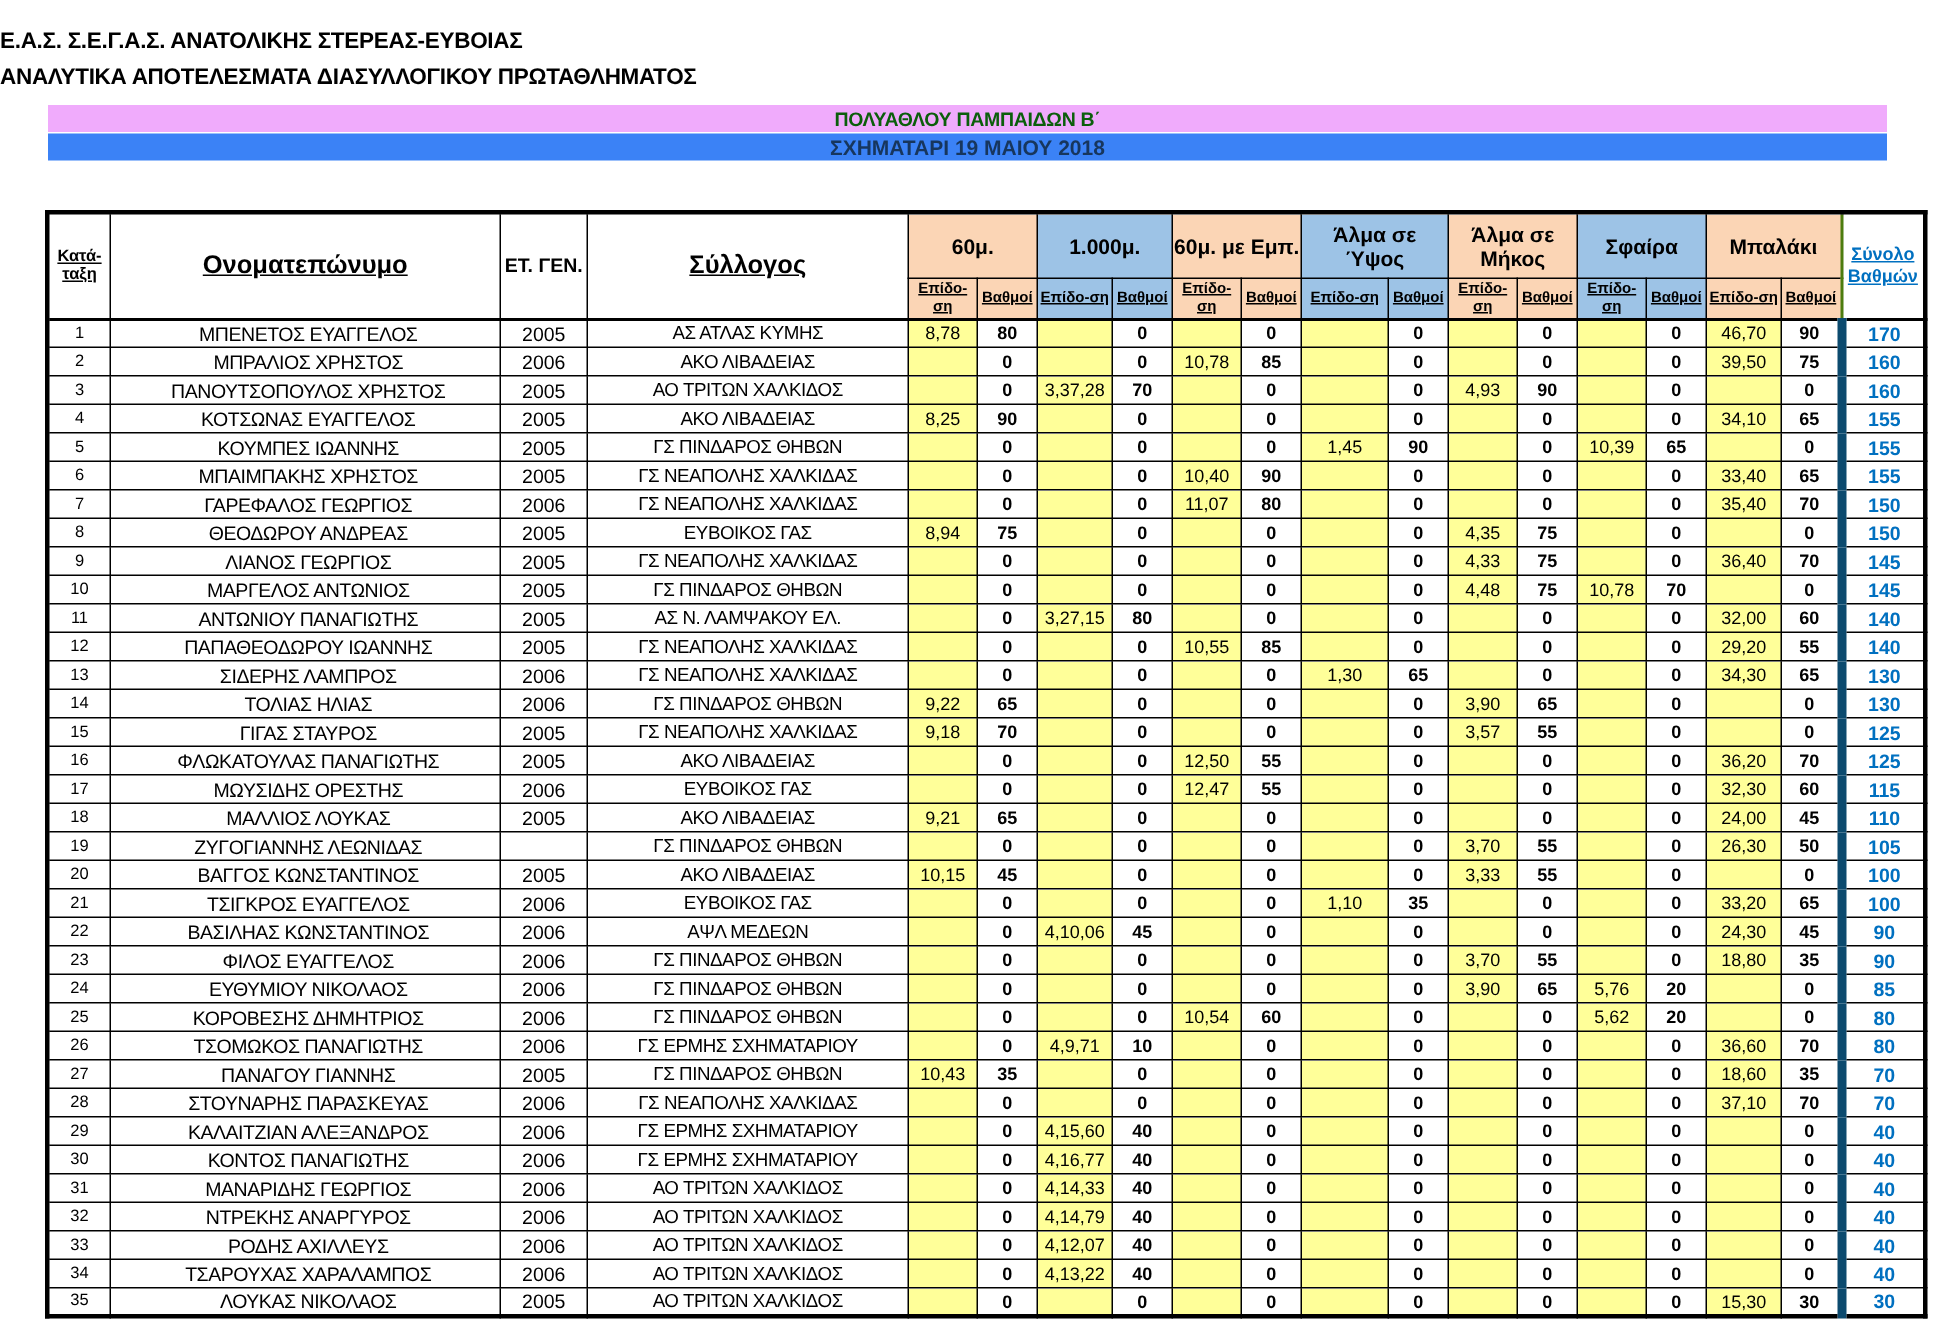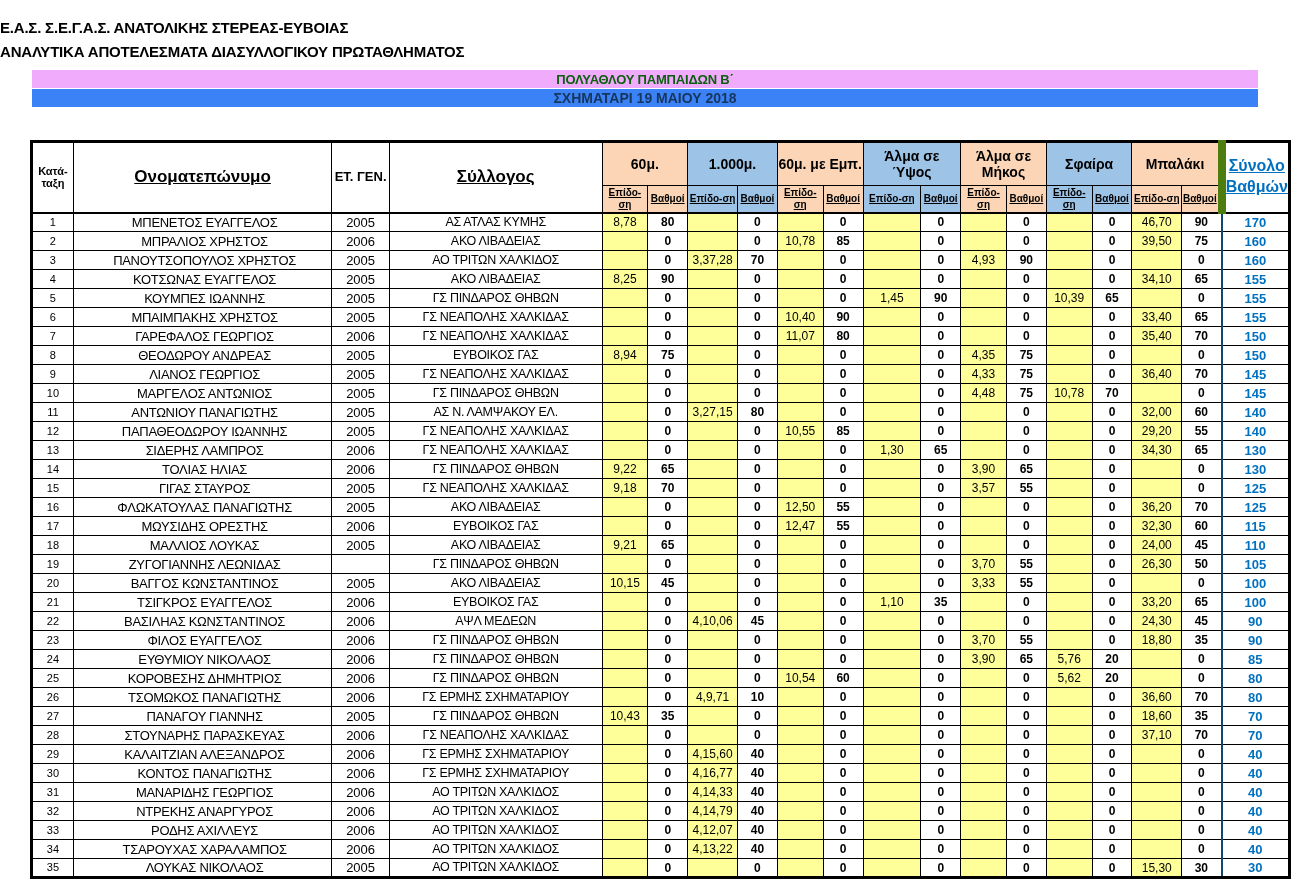--- a/index.html
+++ b/index.html
@@ -26,36 +26,36 @@
   thead th { background:#fff; vertical-align:middle; text-align:center; }
   tr.hrow1 { height:44px; }
   tr.hrow2 { height:27px; }
   th.ev { font-size:14px; font-weight:bold; line-height:1.15; }
   .peach { background:#FBD5B5; }
   .blue  { background:#9DC3E6; }
   tr.hrow2 th { font-size:10px; font-weight:bold; line-height:1.15; }
   tr.hrow2 th span { text-decoration:underline; }
   tr.hrow2 th.nowrap { white-space:nowrap; }
   .th-rank { font-size:11px; font-weight:bold; }
-  .th-rank span { }
+  .th-rank span { text-decoration:underline; }
   .th-name,.th-club { font-size:17px; font-weight:bold;text-decoration:underline; }
   .th-year { font-size:13px; font-weight:bold; line-height:1.2; }
-  .th-total { font-size:16px; font-weight:bold; border-left:8px solid #4d7c0f; }
+  .th-total { font-size:12px; font-weight:bold; border-left:2px solid #4d7c0f; }
   .th-total span { color:#0070C0; text-decoration:underline; display:inline-block; line-height:1.3; }
 
   tbody tr { height:19px; }
   tbody td { font-size:12px; text-align:center; line-height:1; vertical-align:middle; }
   tbody tr:first-child td { border-top:2px solid #000; }
   td.c-rank { font-size:11px; }
   td.c-name { text-align:center; padding-left:4px; font-size:13px; letter-spacing:-0.3px; white-space:nowrap; }
   td.c-year { font-size:13px; }
   td.c-club { font-size:12.5px; letter-spacing:-0.3px; white-space:nowrap; }
   td.perf  { background:#FFFF99; }
   td.pts   { font-weight:bold; }
-  td.c-total { font-weight:bold; color:#0070C0; font-size:13px; border-left:2px solid #0c4a6e; }
+  td.c-total { font-weight:bold; color:#0070C0; font-size:13px; border-left:6px solid #0c4a6e; }
 </style>
 </head>
 <body>
 
 <div class="title1">Ε.Α.Σ. Σ.Ε.Γ.Α.Σ. ΑΝΑΤΟΛΙΚΗΣ ΣΤΕΡΕΑΣ-ΕΥΒΟΙΑΣ</div>
 <div class="title2">ΑΝΑΛΥΤΙΚΑ ΑΠΟΤΕΛΕΣΜΑΤΑ ΔΙΑΣΥΛΛΟΓΙΚΟΥ ΠΡΩΤΑΘΛΗΜΑΤΟΣ</div>
 <div class="band band-green">
   <span>ΠΟΛΥΑΘΛΟΥ ΠΑΜΠΑΙΔΩΝ  Β΄</span>
 </div>
 <div class="band band-yellow">

